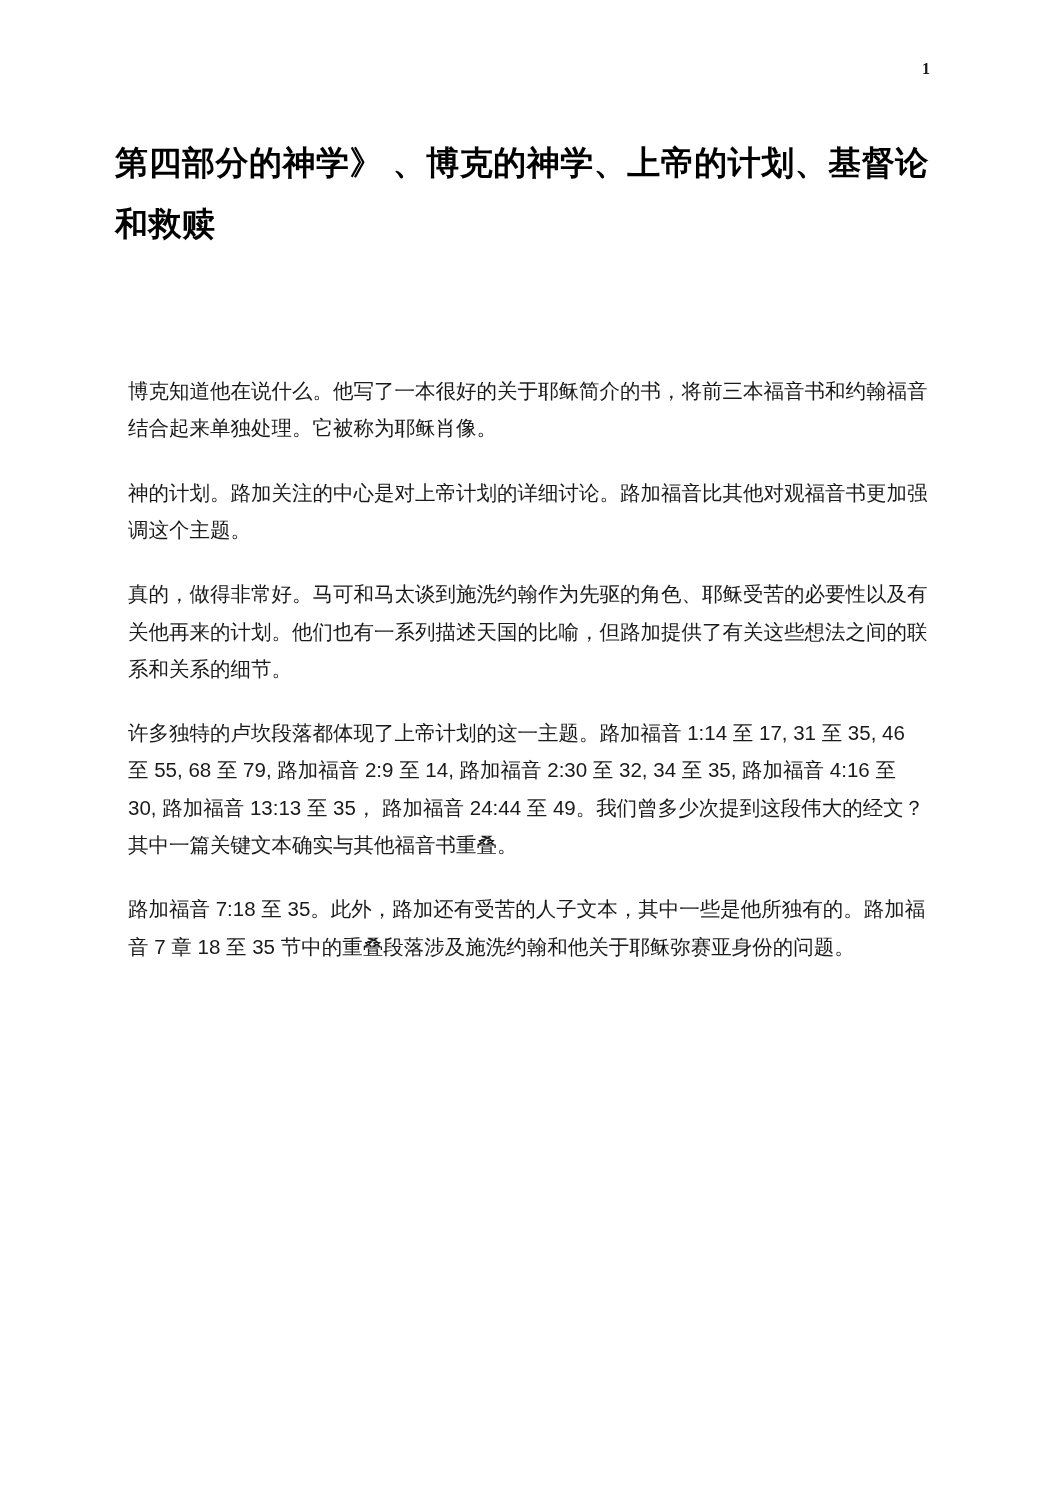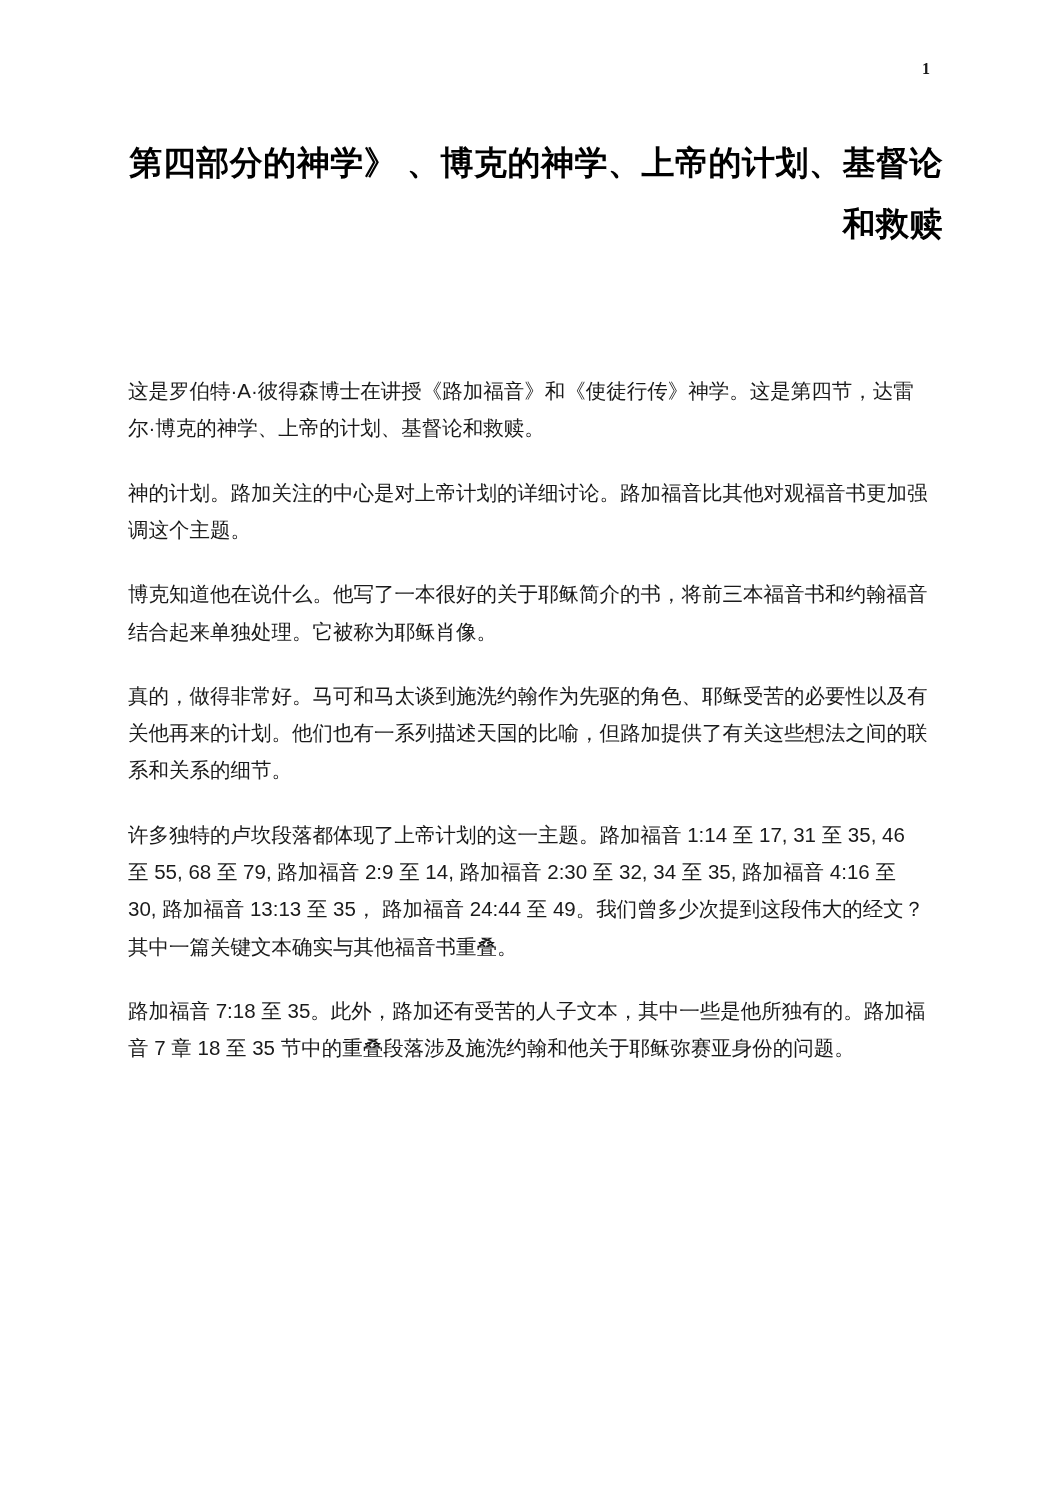--- a/index.html
+++ b/index.html
@@ -22,21 +22,21 @@
     position: absolute;
     top: 60px;
     right: 128px;
     font-size: 16px;
     font-weight: bold;
     font-family: "Liberation Serif", "DejaVu Serif", serif;
     color: #1a1a1a;
   }
   .doc-title {
     margin: 132px 115px 0 115px;
-    text-align: right;
+    text-align: left;
     font-size: 33px;
     font-weight: bold;
     line-height: 1.85;
     color: #000000;
     letter-spacing: 0.5px;
   }
   .doc-body {
     margin: 118px 128px 0 128px;
   }
   .doc-body p {
@@ -51,21 +51,20 @@
 </head>
 <body>
 
 <div class="page">
 
   <div class="page-number">1</div>
 
   <h1 class="doc-title">第四部分的神学》 、博克的神学、上帝的计划、基督论和救赎</h1>
 
   <div class="doc-body">
-    <p>这是罗伯特·A·彼得森博士在讲授《路加福音》和《使徒行传》神学。这是第四节，达雷尔·博克的神学、上帝的计划、基督论和救赎。</p>
+    <p>博克知道他在说什么。他写了一本很好的关于耶稣简介的书，将前三本福音书和约翰福音结合起来单独处理。它被称为耶稣肖像。</p>
     <p>神的计划。路加关注的中心是对上帝计划的详细讨论。路加福音比其他对观福音书更加强调这个主题。</p>
-    <p>博克知道他在说什么。他写了一本很好的关于耶稣简介的书，将前三本福音书和约翰福音结合起来单独处理。它被称为耶稣肖像。</p>
     <p>真的，做得非常好。马可和马太谈到施洗约翰作为先驱的角色、耶稣受苦的必要性以及有关他再来的计划。他们也有一系列描述天国的比喻，但路加提供了有关这些想法之间的联系和关系的细节。</p>
     <p>许多独特的卢坎段落都体现了上帝计划的这一主题。路加福音 1:14 至 17, 31 至 35, 46 至 55, 68 至 79, 路加福音 2:9 至 14, 路加福音 2:30 至 32, 34 至 35, 路加福音 4:16 至 30, 路加福音 13:13 至 35， 路加福音 24:44 至 49。我们曾多少次提到这段伟大的经文？其中一篇关键文本确实与其他福音书重叠。</p>
     <p>路加福音 7:18 至 35。此外，路加还有受苦的人子文本，其中一些是他所独有的。路加福音 7 章 18 至 35 节中的重叠段落涉及施洗约翰和他关于耶稣弥赛亚身份的问题。</p>
   </div>
 
 </div>
 
 </body></html>

